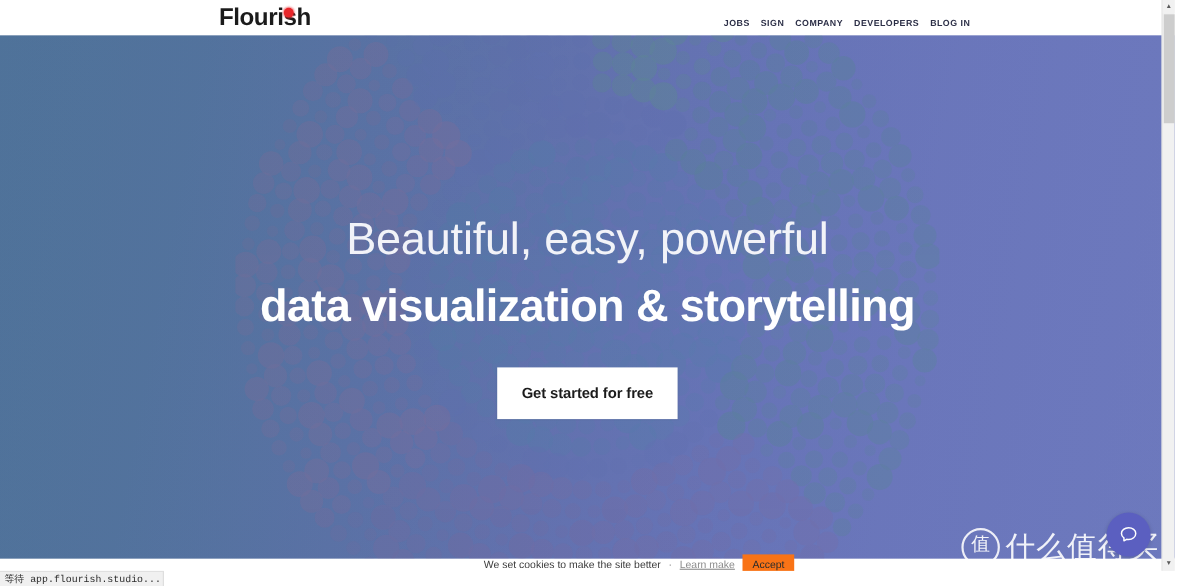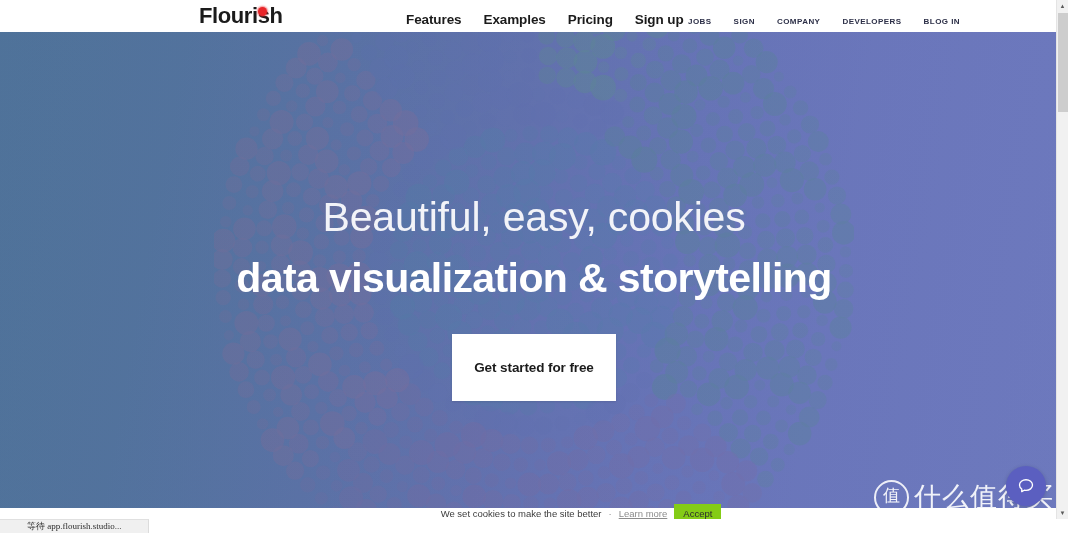--- a/index.html
+++ b/index.html
@@ -65,24 +65,24 @@
   #primary-nav .nav-item {
     font-size: 13.5px;
     font-weight: bold;
     color: #1b1b1b;
     text-decoration: none;
     letter-spacing: -0.1px;
     white-space: nowrap;
   }
   #secondary-nav {
     position: absolute;
-    left: 688px;
+    left: 658px;
     top: 17px;
     display: flex;
-    gap: 22px;
+    gap: 10px;
     align-items: flex-end;
   }
   #secondary-nav .nav-item {
     font-size: 8px;
     font-weight: bold;
     color: #2c2f47;
     text-decoration: none;
     letter-spacing: 0.45px;
     white-space: nowrap;
   }
@@ -152,21 +152,21 @@
     white-space: nowrap;
     margin-top: 16px;
   }
   #cta-button {
     margin-top: 32px;
     background: #ffffff;
     color: #1b1b1b;
     font-size: 13.5px;
     font-weight: bold;
     border: none;
-    padding: 26px 22px;
+    padding: 16px 22px;
     cursor: pointer;
     font-family: "Liberation Sans", sans-serif;
     letter-spacing: -0.1px;
     box-shadow: 0 1px 2px rgba(0,0,0,0.10);
   }
 
   
   #watermark {
     position: absolute;
     right: 14px;
@@ -245,21 +245,21 @@
   #cookie-link {
     font-size: 9.5px;
     color: #8c8c8c;
     text-decoration: underline;
     white-space: nowrap;
     cursor: pointer;
   }
   #cookie-accept {
     font-size: 9.5px;
     color: #2c2c2c;
-    background: #84cc16;
+    background: #f97316;
     border: none;
     padding: 4px 9px;
     cursor: pointer;
     font-family: "Liberation Sans", sans-serif;
     white-space: nowrap;
   }
 
   
   #scrollbar {
     position: absolute;
@@ -311,22 +311,21 @@
     box-sizing: border-box;
     display: flex;
     align-items: center;
     padding-left: 4px;
     z-index: 45;
   }
   #status-text {
     font-size: 9px;
     color: #2b2b2b;
     white-space: nowrap;
-    font-family: Liberation Serif, serif;
-    margin-left: 23px;
+    font-family: Liberation Mono, monospace;
   }
   #bottom-filler {
     position: absolute;
     left: 149px;
     top: 519px;
     width: 931px;
     height: 14px;
     background: #ffffff;
     z-index: 44;
   }
@@ -1214,62 +1213,56 @@
         <circle cx="564.9" cy="126.7" r="5.0" fill="#4f8a84" fill-opacity="0.30"></circle>
         <circle cx="576.2" cy="142.0" r="6.4" fill="#4f8a84" fill-opacity="0.35"></circle>
         <circle cx="586.6" cy="157.9" r="7.7" fill="#4f8a84" fill-opacity="0.41"></circle>
         <circle cx="596.0" cy="174.5" r="9.1" fill="#4f8a84" fill-opacity="0.46"></circle>
         <circle cx="604.3" cy="191.6" r="10.5" fill="#4f8a84" fill-opacity="0.52"></circle>
       </svg>
 
     <div id="hero-overlay"></div>
 
     <div id="hero-content">
-      <div id="headline-1">Beautiful, easy, cookies</div>
+      <div id="headline-1">Beautiful, easy, powerful</div>
       <div id="headline-2">data visualization &amp; storytelling</div>
       <button id="cta-button">Get started for free</button>
     </div>
   </div>
 
   <div id="watermark">
     <div id="watermark-badge">值</div>
     <div id="watermark-text">什么值得买</div>
   </div>
 
   <div id="chat-widget">
     <svg width="20" height="20" viewBox="0 0 24 24">
       <path d="M12 4.5c-4.3 0-7.8 2.8-7.8 6.3 0 1.9 1 3.6 2.7 4.8v3.2l3-1.7c.7.1 1.4.2 2.1.2 4.3 0 7.8-2.8 7.8-6.5S16.3 4.5 12 4.5z" fill="none" stroke="#ffffff" stroke-width="1.6" stroke-linejoin="round"></path>
     </svg>
   </div>
 
   <div id="site-header">
     <div id="logo">Flourish</div>
     <div id="logo-dot"></div>
 
-    <nav id="primary-nav">
-      <a class="nav-item" href="#">Features</a>
-      <a class="nav-item" href="#">Examples</a>
-      <a class="nav-item" href="#">Pricing</a>
-      <a class="nav-item" href="#">Sign up</a>
-    </nav>
 
     <nav id="secondary-nav">
       <a class="nav-item" href="#">JOBS</a>
       <a class="nav-item" href="#">SIGN</a>
       <a class="nav-item" href="#">COMPANY</a>
       <a class="nav-item" href="#">DEVELOPERS</a>
       <a class="nav-item" href="#">BLOG IN</a>
     </nav>
   </div>
 
   <div id="cookie-bar">
     <div id="cookie-inner">
       <span id="cookie-text">We set cookies to make the site better</span>
       <span id="cookie-sep">·</span>
-      <a id="cookie-link" href="#">Learn more</a>
+      <a id="cookie-link" href="#">Learn make</a>
       <button id="cookie-accept">Accept</button>
     </div>
   </div>
 
   <div id="scrollbar">
     <div id="scroll-up">▲</div>
     <div id="scroll-thumb"></div>
     <div id="scroll-down">▼</div>
   </div>
 

